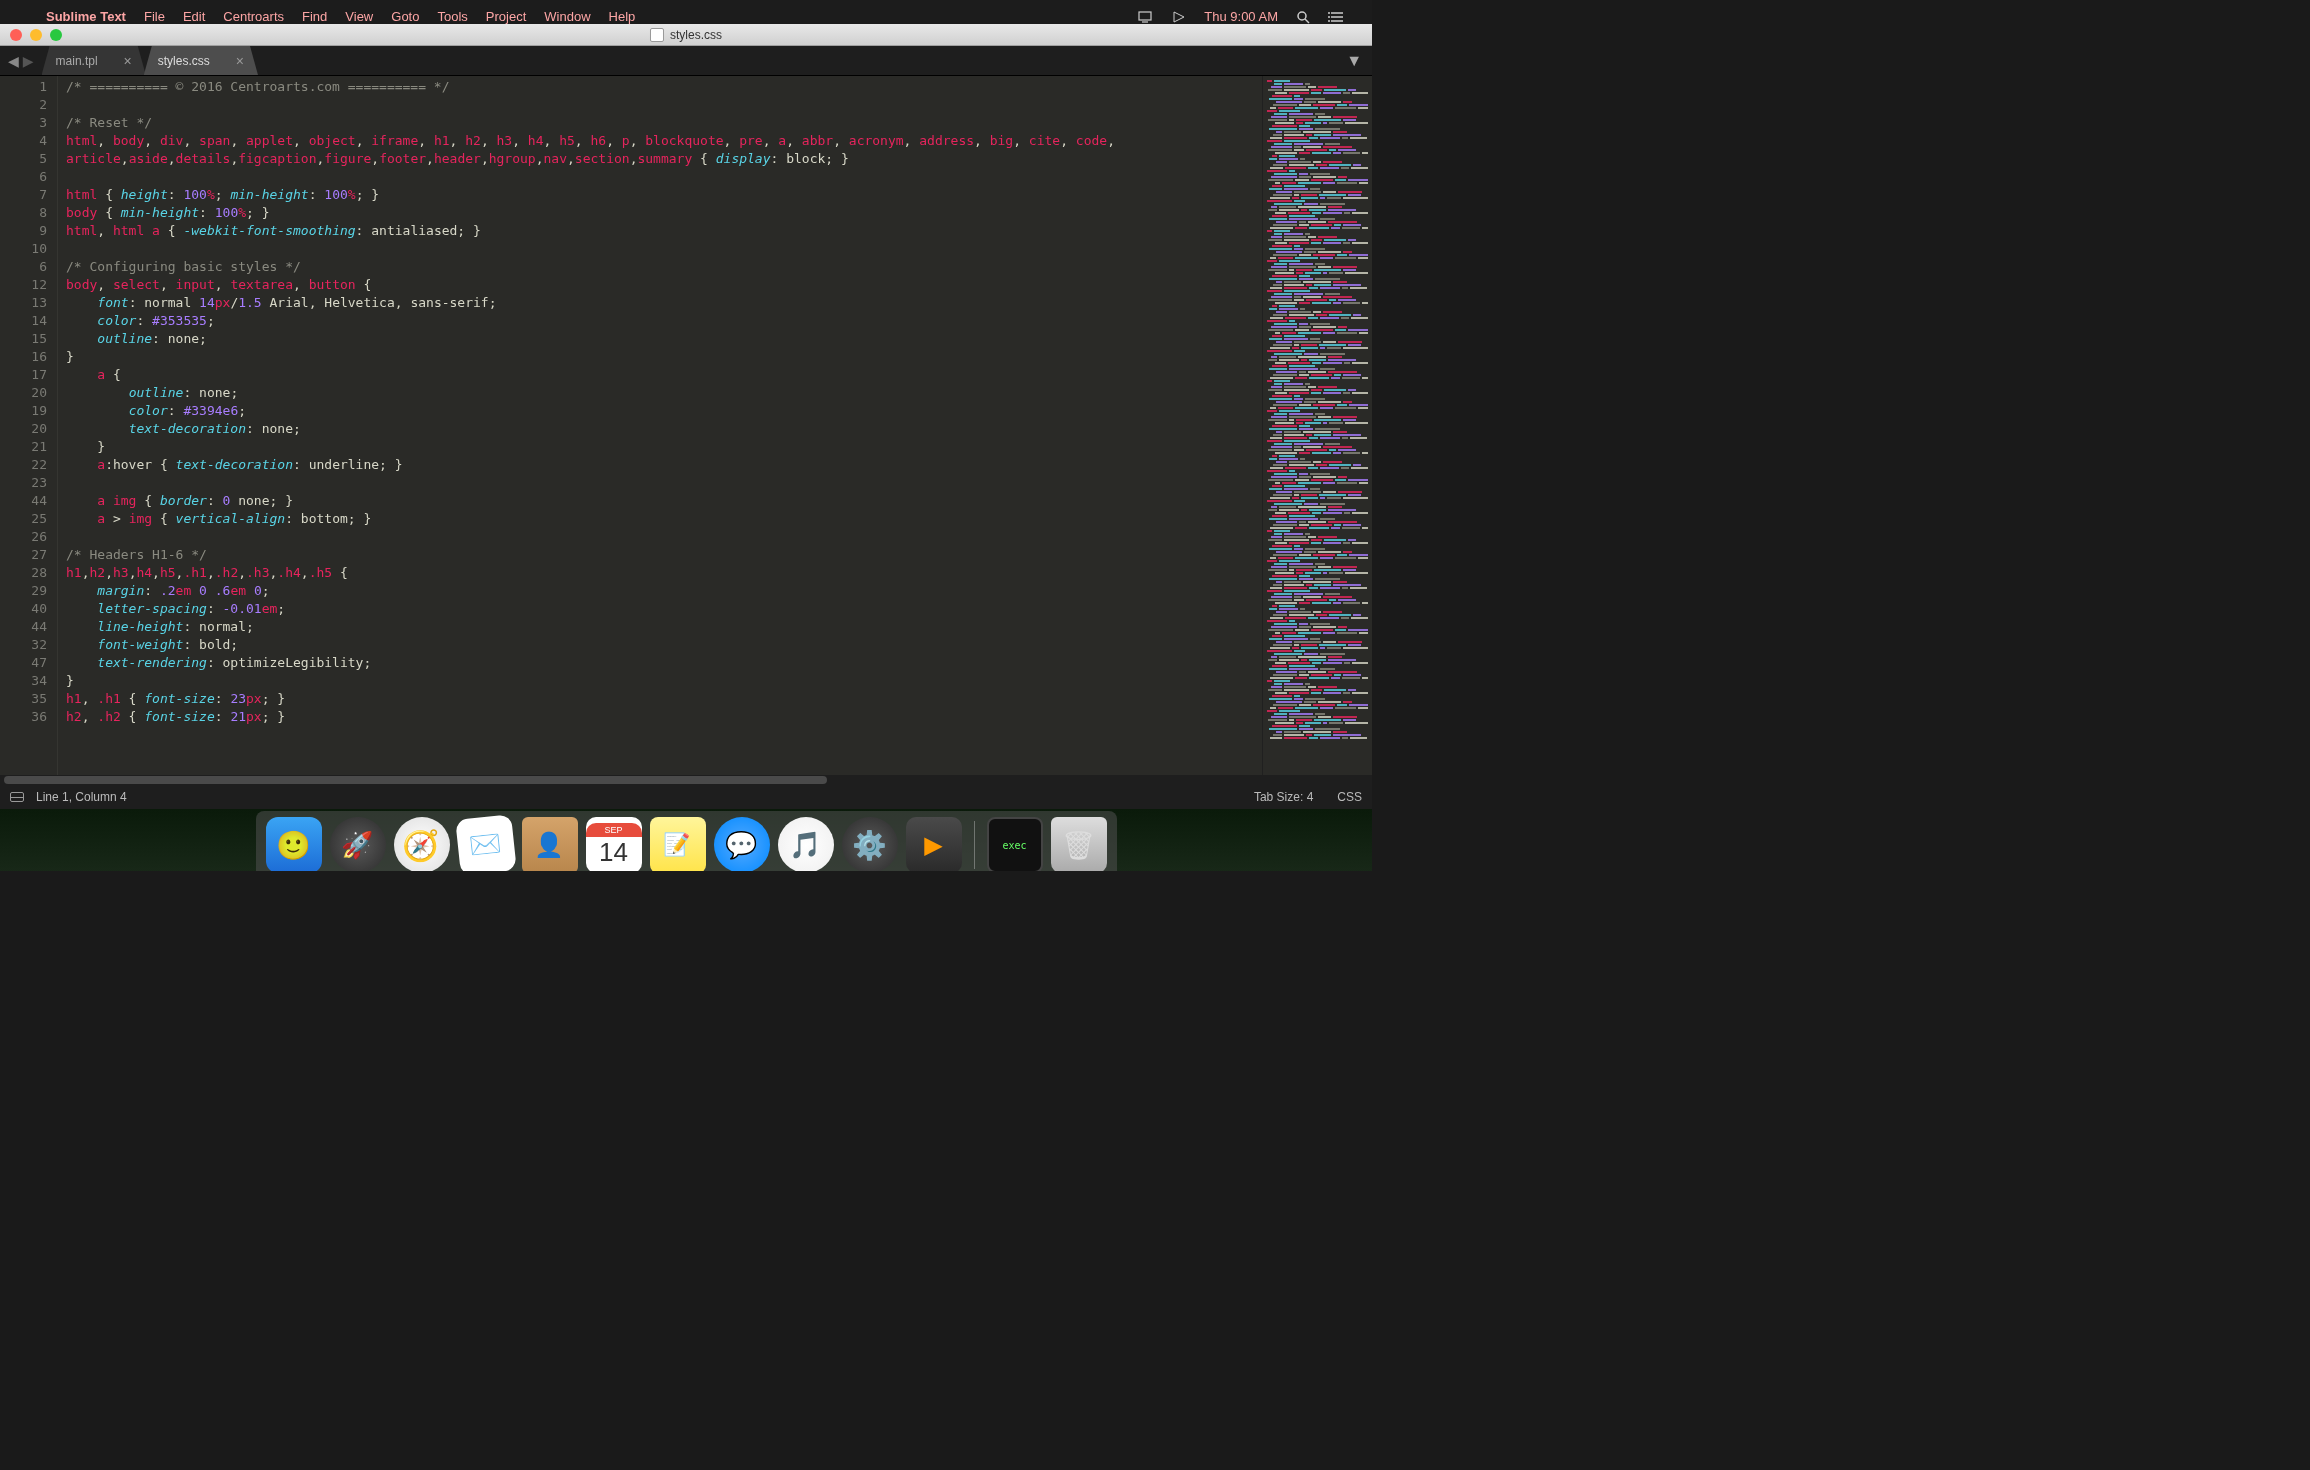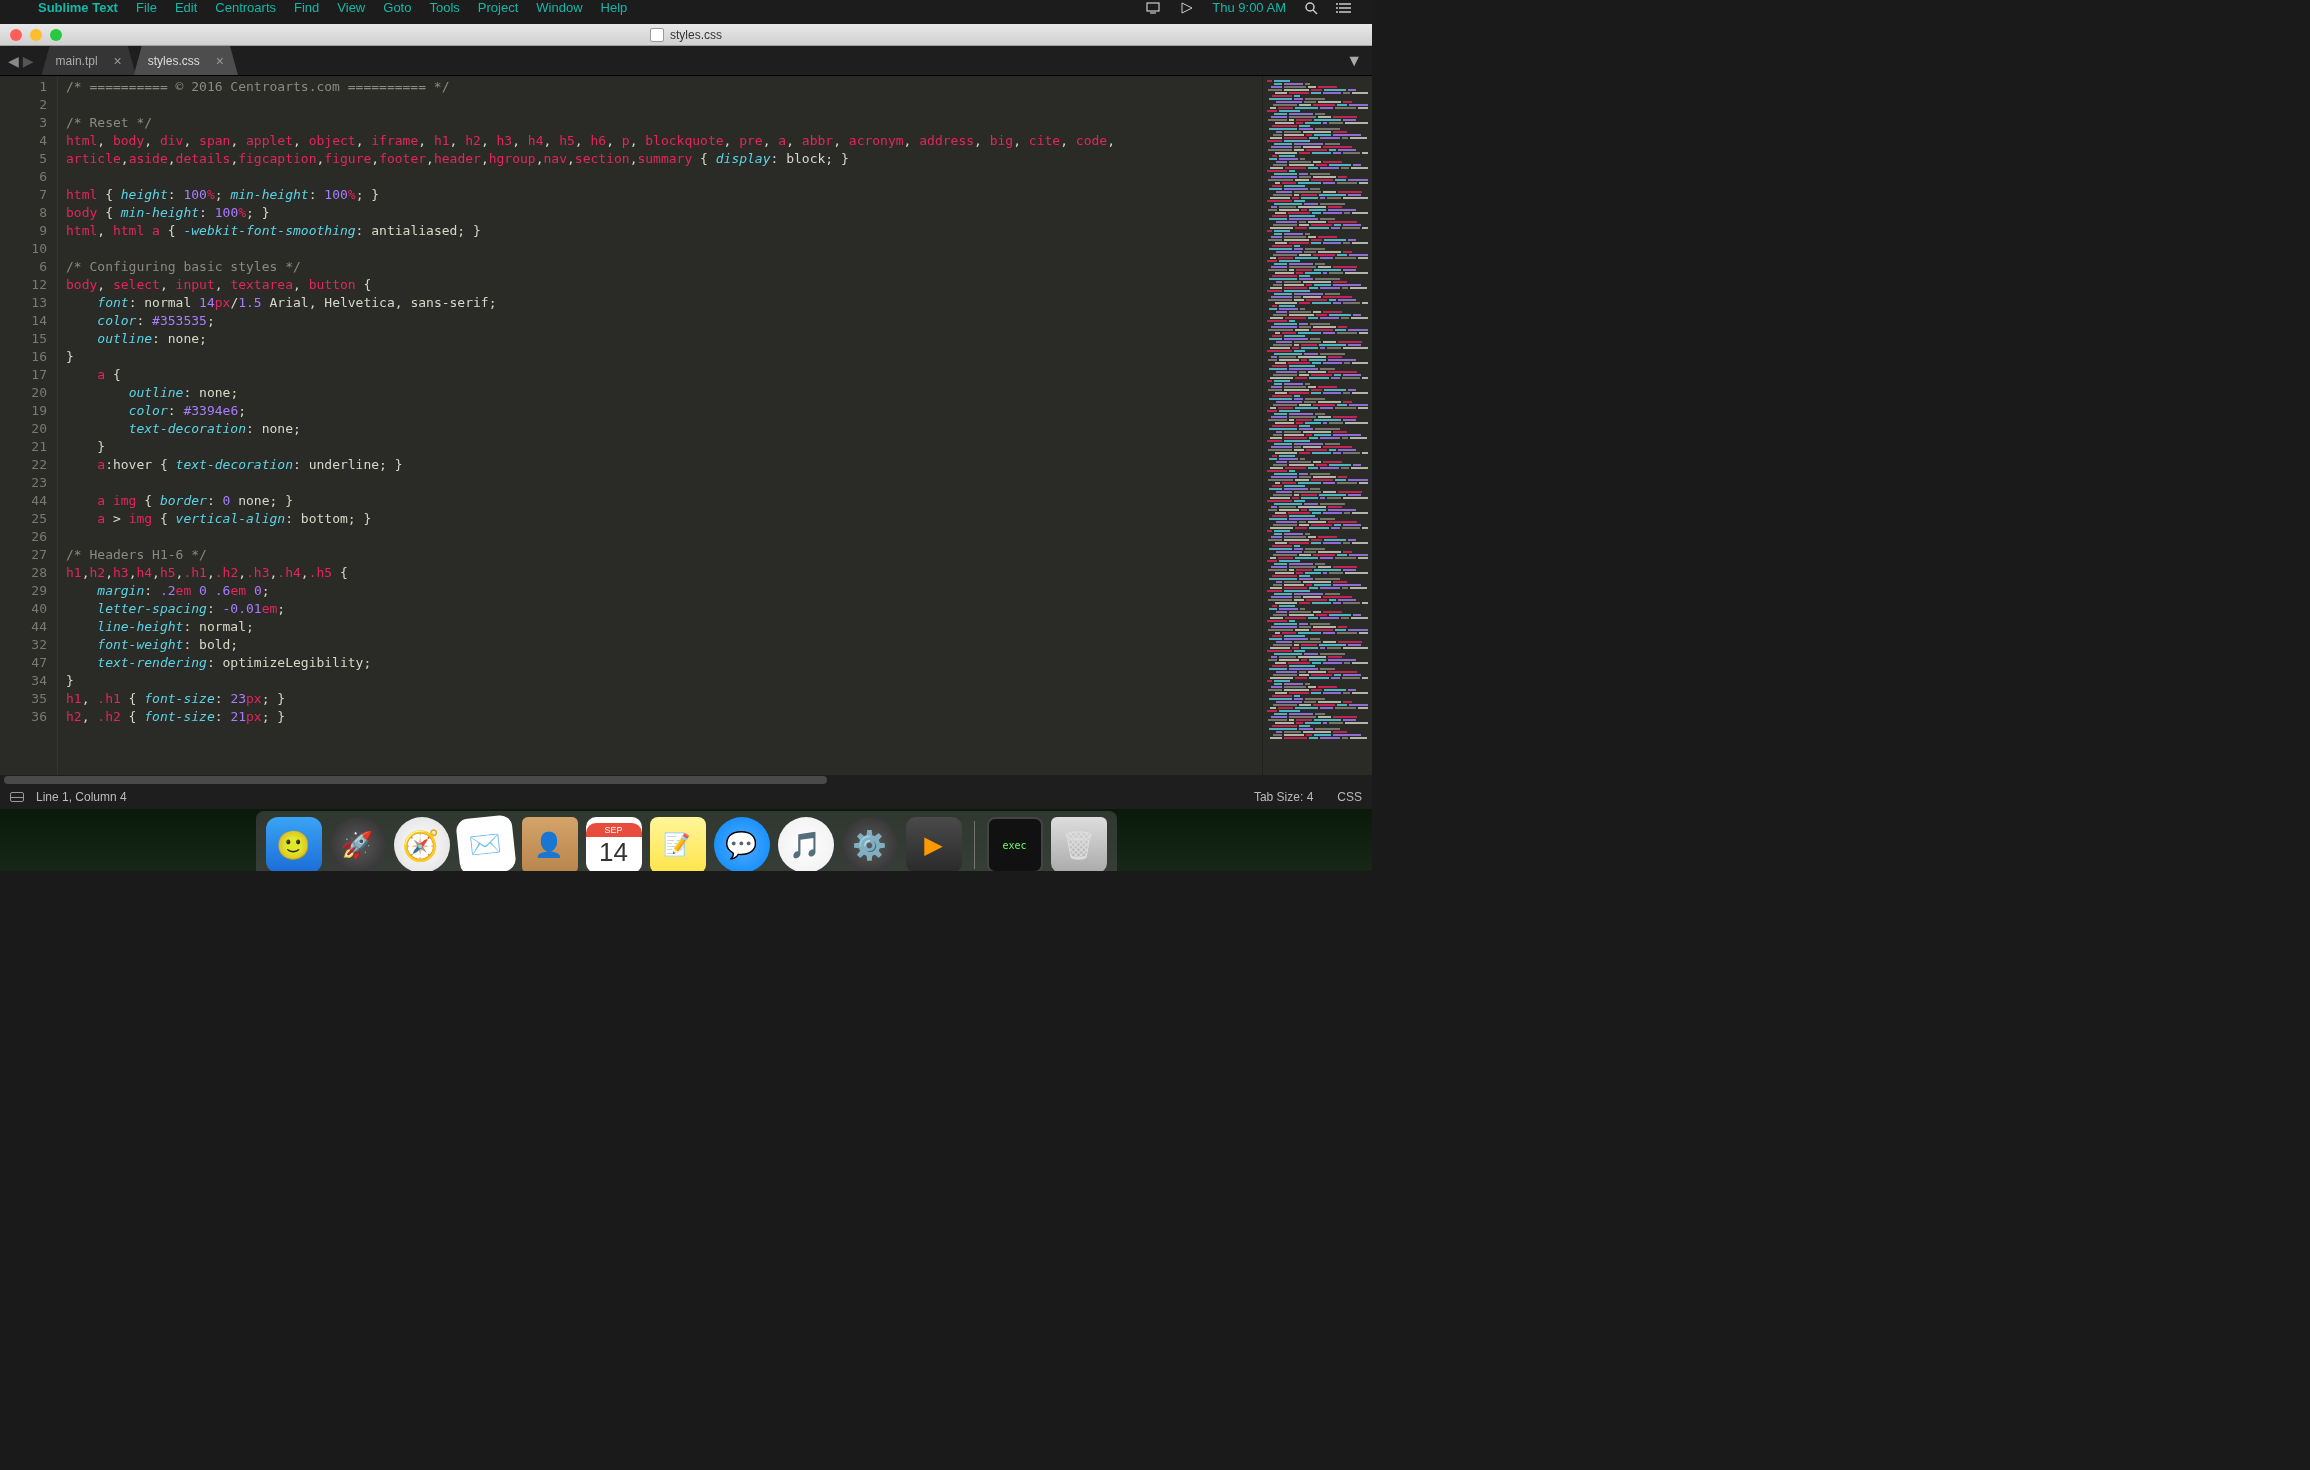--- a/index.html
+++ b/index.html
@@ -10,23 +10,23 @@
   height: 871px;
   overflow: hidden;
   position: relative;
 }
 
 
 .menubar {
   height: 24px;
   background: #1c1c1c;
   display: flex;
-  align-items: flex-start;
-  padding: 0 20px;
-  color: #14b8a6;
+  align-items: flex-end;
+  padding: 0 28px;
+  color: #fca5a5;
   font-size: 13px;
   justify-content: space-between;
 }
 .menubar-left { display: flex; align-items: center; gap: 18px; }
 .menubar-right { display: flex; align-items: center; gap: 18px; }
 .apple-logo { font-size: 15px; }
 .app-name { font-weight: bold; }
 .menu-item { cursor: default; }
 .status-icon { display: inline-flex; align-items: center; }
 
@@ -82,21 +82,21 @@
   align-items: center;
   padding: 0 8px;
   gap: 4px;
   color: #888;
 }
 .nav-arrow { font-size: 14px; cursor: pointer; }
 .tab {
   display: flex;
   align-items: center;
   padding: 0 14px;
-  gap: 16px;
+  gap: 26px;
   font-size: 12px;
   position: relative;
   cursor: pointer;
 }
 .tab-inactive {
   background: #353535;
   color: #aaa;
   clip-path: polygon(8px 0, calc(100% - 8px) 0, 100% 100%, 0 100%);
   margin-right: -2px;
 }

